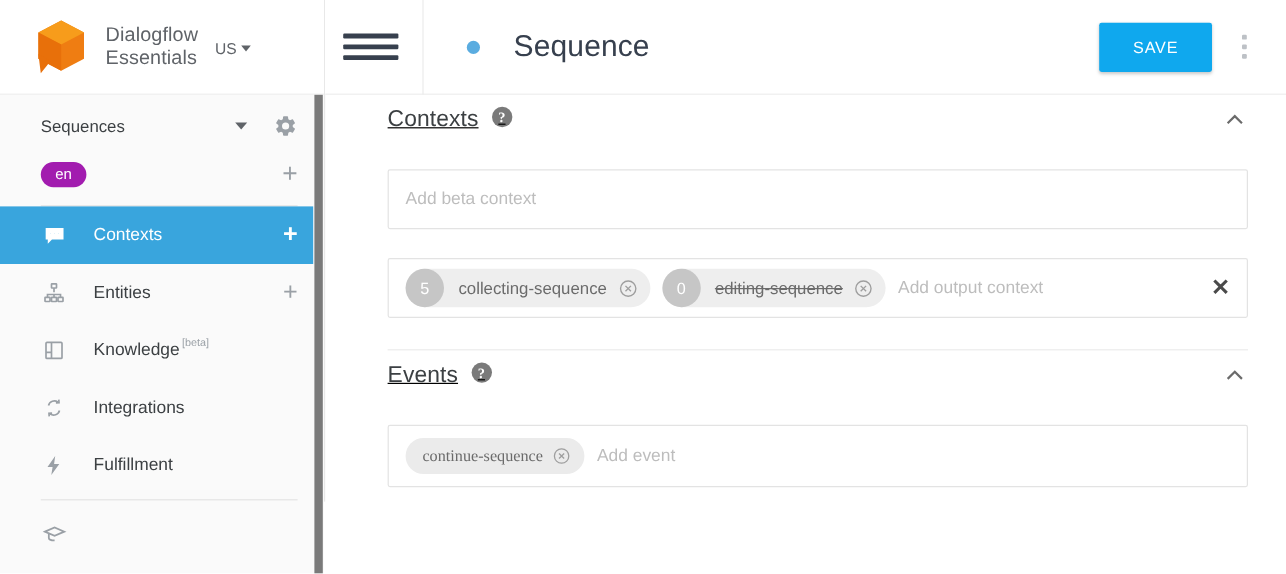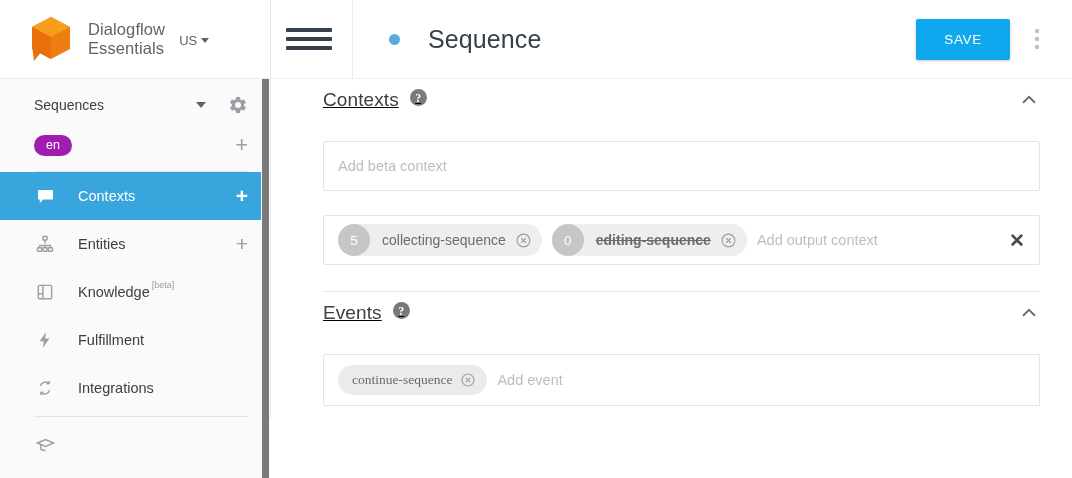--- a/index.html
+++ b/index.html
@@ -204,21 +204,21 @@
     width: 32px; height: 32px; border-radius: 50%;
     background: #c6c6c6; color: #ffffff;
     font-size: 13.5px; display: flex;
     align-items: center; justify-content: center;
     flex: 0 0 32px;
   }
   .ctx-label {
     font-size: 14px; color: #6b6b6b;
     margin: 0 9px 0 12px; white-space: nowrap;
   }
-  .ctx-label.struck { text-decoration: line-through; font-weight: bold; }
+  .ctx-label.struck { text-decoration: line-through; }
   .x-circle { width: 17px; height: 17px; cursor: pointer; flex: 0 0 17px; }
   .field-box .grow { flex: 1; }
   .clear-x {
     font-size: 19px; color: #4a4a4a; font-weight: 700;
     cursor: pointer; padding-left: 8px; line-height: 1;
     font-family: "Liberation Sans", sans-serif;
   }
 
   .ev-chip {
     display: inline-flex; align-items: center;
@@ -318,39 +318,39 @@
         </svg>
       </span>
       <span class="label">
         <span>Knowledge</span>
         <span class="beta">[beta]</span>
       </span>
     </div>
 
     <div class="nav-item">
       <span class="ico">
-        <svg viewBox="0 0 24 24" width="20" height="20" fill="#9aa0a6">
-          <path d="M13.2 2.5L5.5 13.4h5.1l-1.3 8.1 8-11.2h-5.2z"></path>
-        </svg>
-      </span>
-      <span class="label">
-        <span>Fulfillment</span>
-      </span>
-    </div>
-
-    <div class="nav-item">
-      <span class="ico">
         <svg viewBox="0 0 24 24" width="20" height="20" fill="none" stroke="#9aa0a6" stroke-width="1.7">
           <path d="M6.5 9.5A6 6 0 0116 6.2"></path>
           <path d="M17.5 14.5A6 6 0 018 17.8"></path>
           <path d="M16.8 3.6l.2 3.1-3.1.2M7.2 20.4l-.2-3.1 3.1-.2"></path>
         </svg>
       </span>
       <span class="label">
         <span>Integrations</span>
+      </span>
+    </div>
+
+    <div class="nav-item">
+      <span class="ico">
+        <svg viewBox="0 0 24 24" width="20" height="20" fill="#9aa0a6">
+          <path d="M13.2 2.5L5.5 13.4h5.1l-1.3 8.1 8-11.2h-5.2z"></path>
+        </svg>
+      </span>
+      <span class="label">
+        <span>Fulfillment</span>
       </span>
     </div>
 
     <div class="sb-divider2"></div>
 
     <div class="nav-item">
       <span class="ico">
         <svg viewBox="0 0 24 24" width="21" height="21" fill="none" stroke="#9aa0a6" stroke-width="1.7">
           <path d="M2.8 9.2L12 5.2l9.2 4-9.2 4z"></path>
           <path d="M6.5 11.2v4c0 1.3 2.5 2.4 5.5 2.4"></path>

